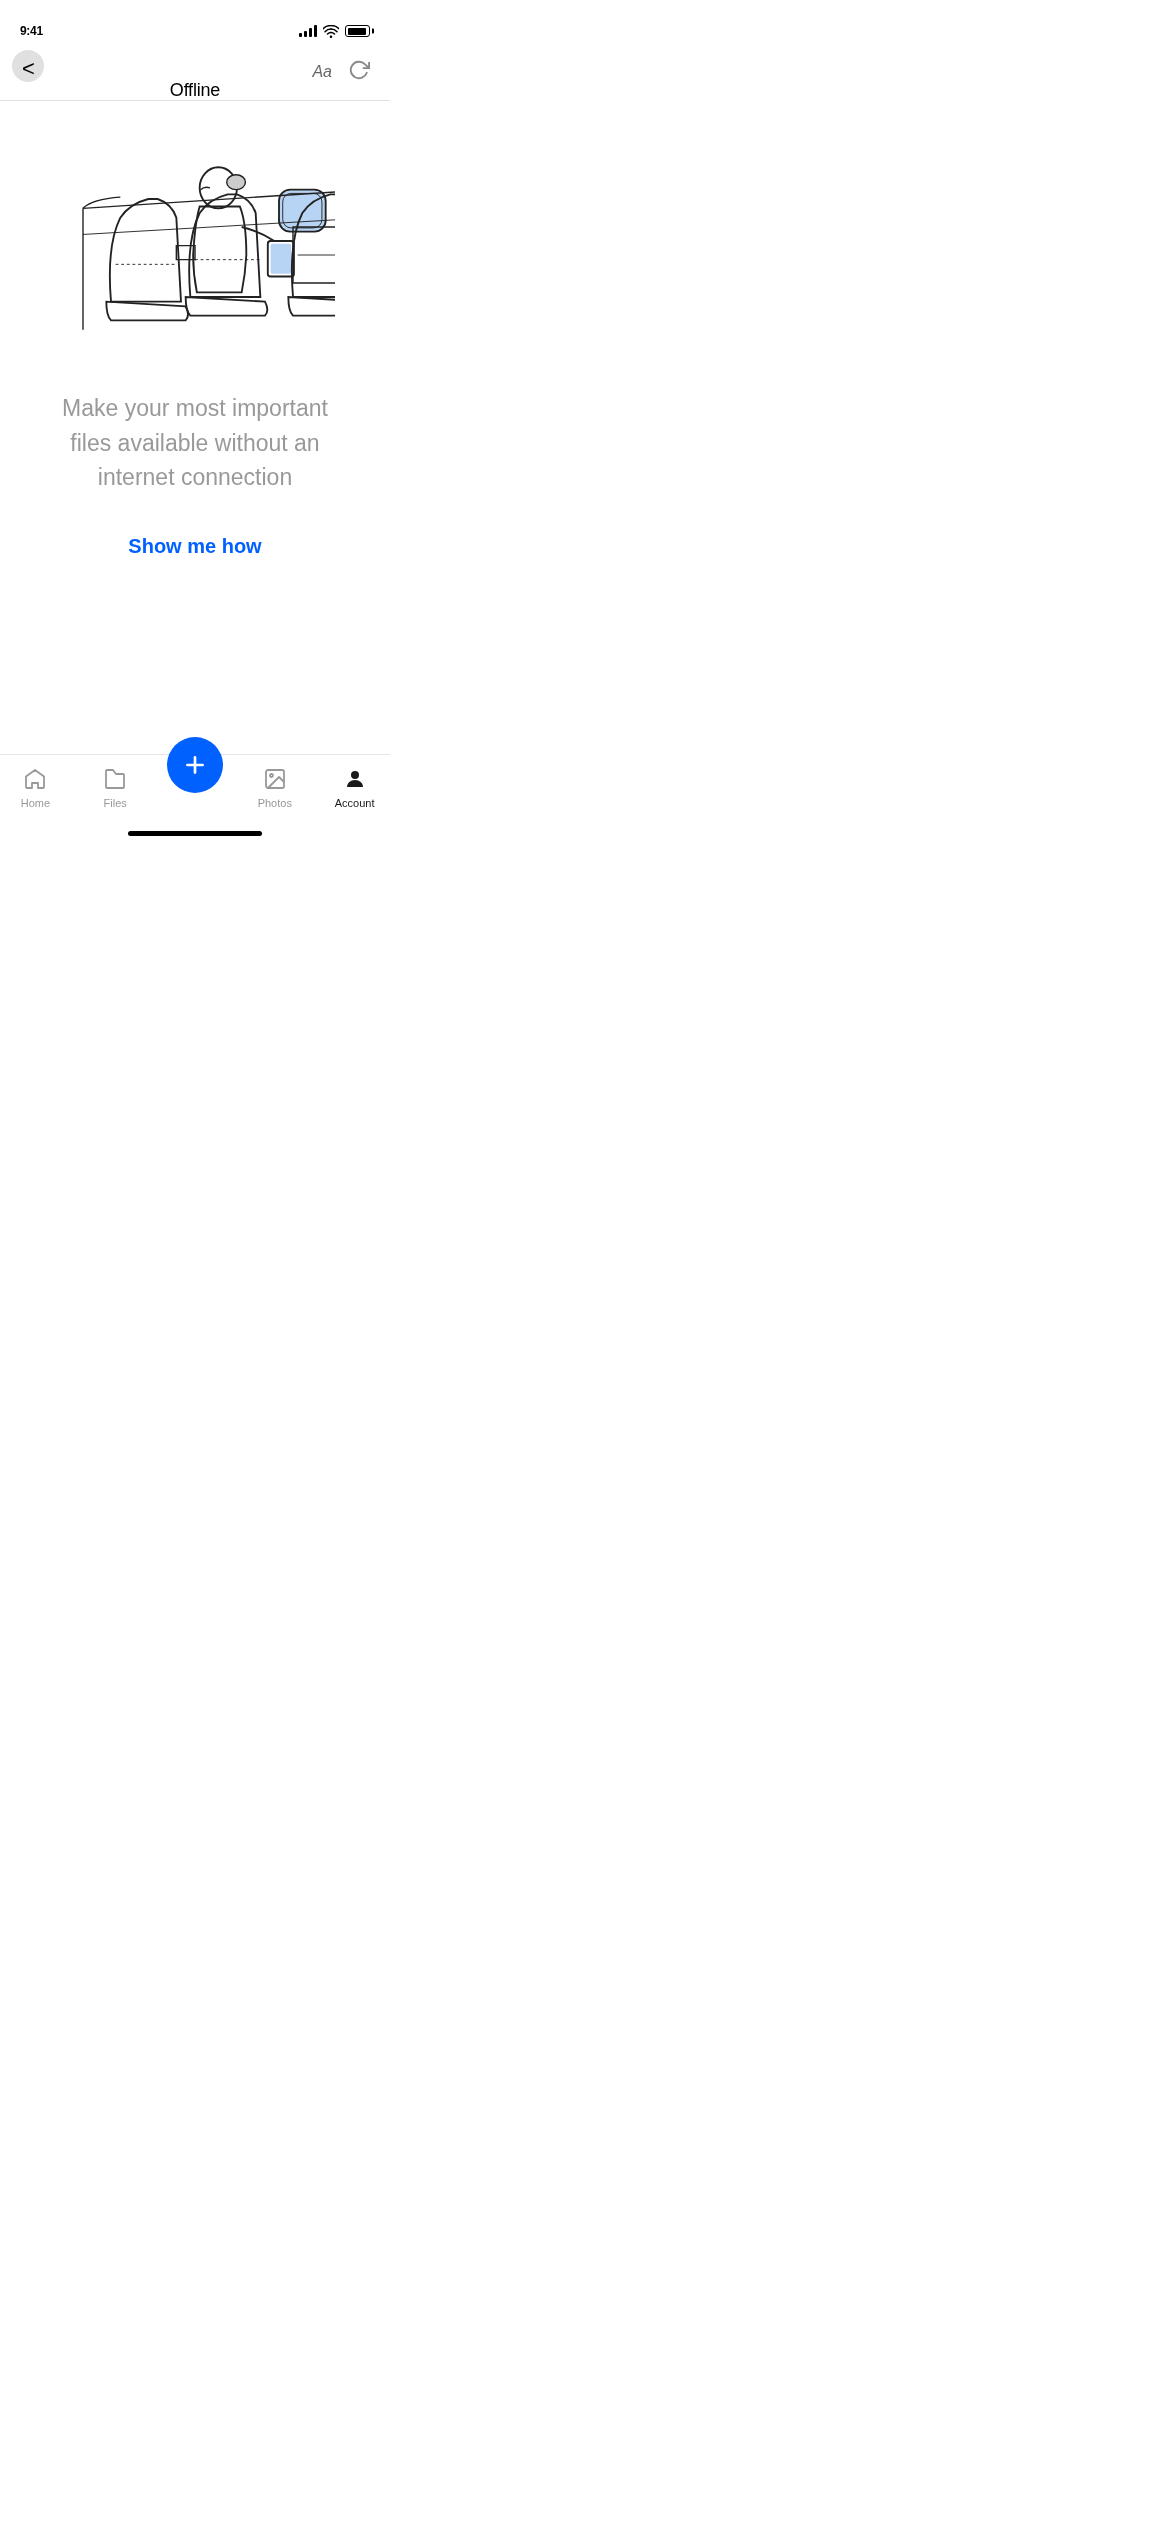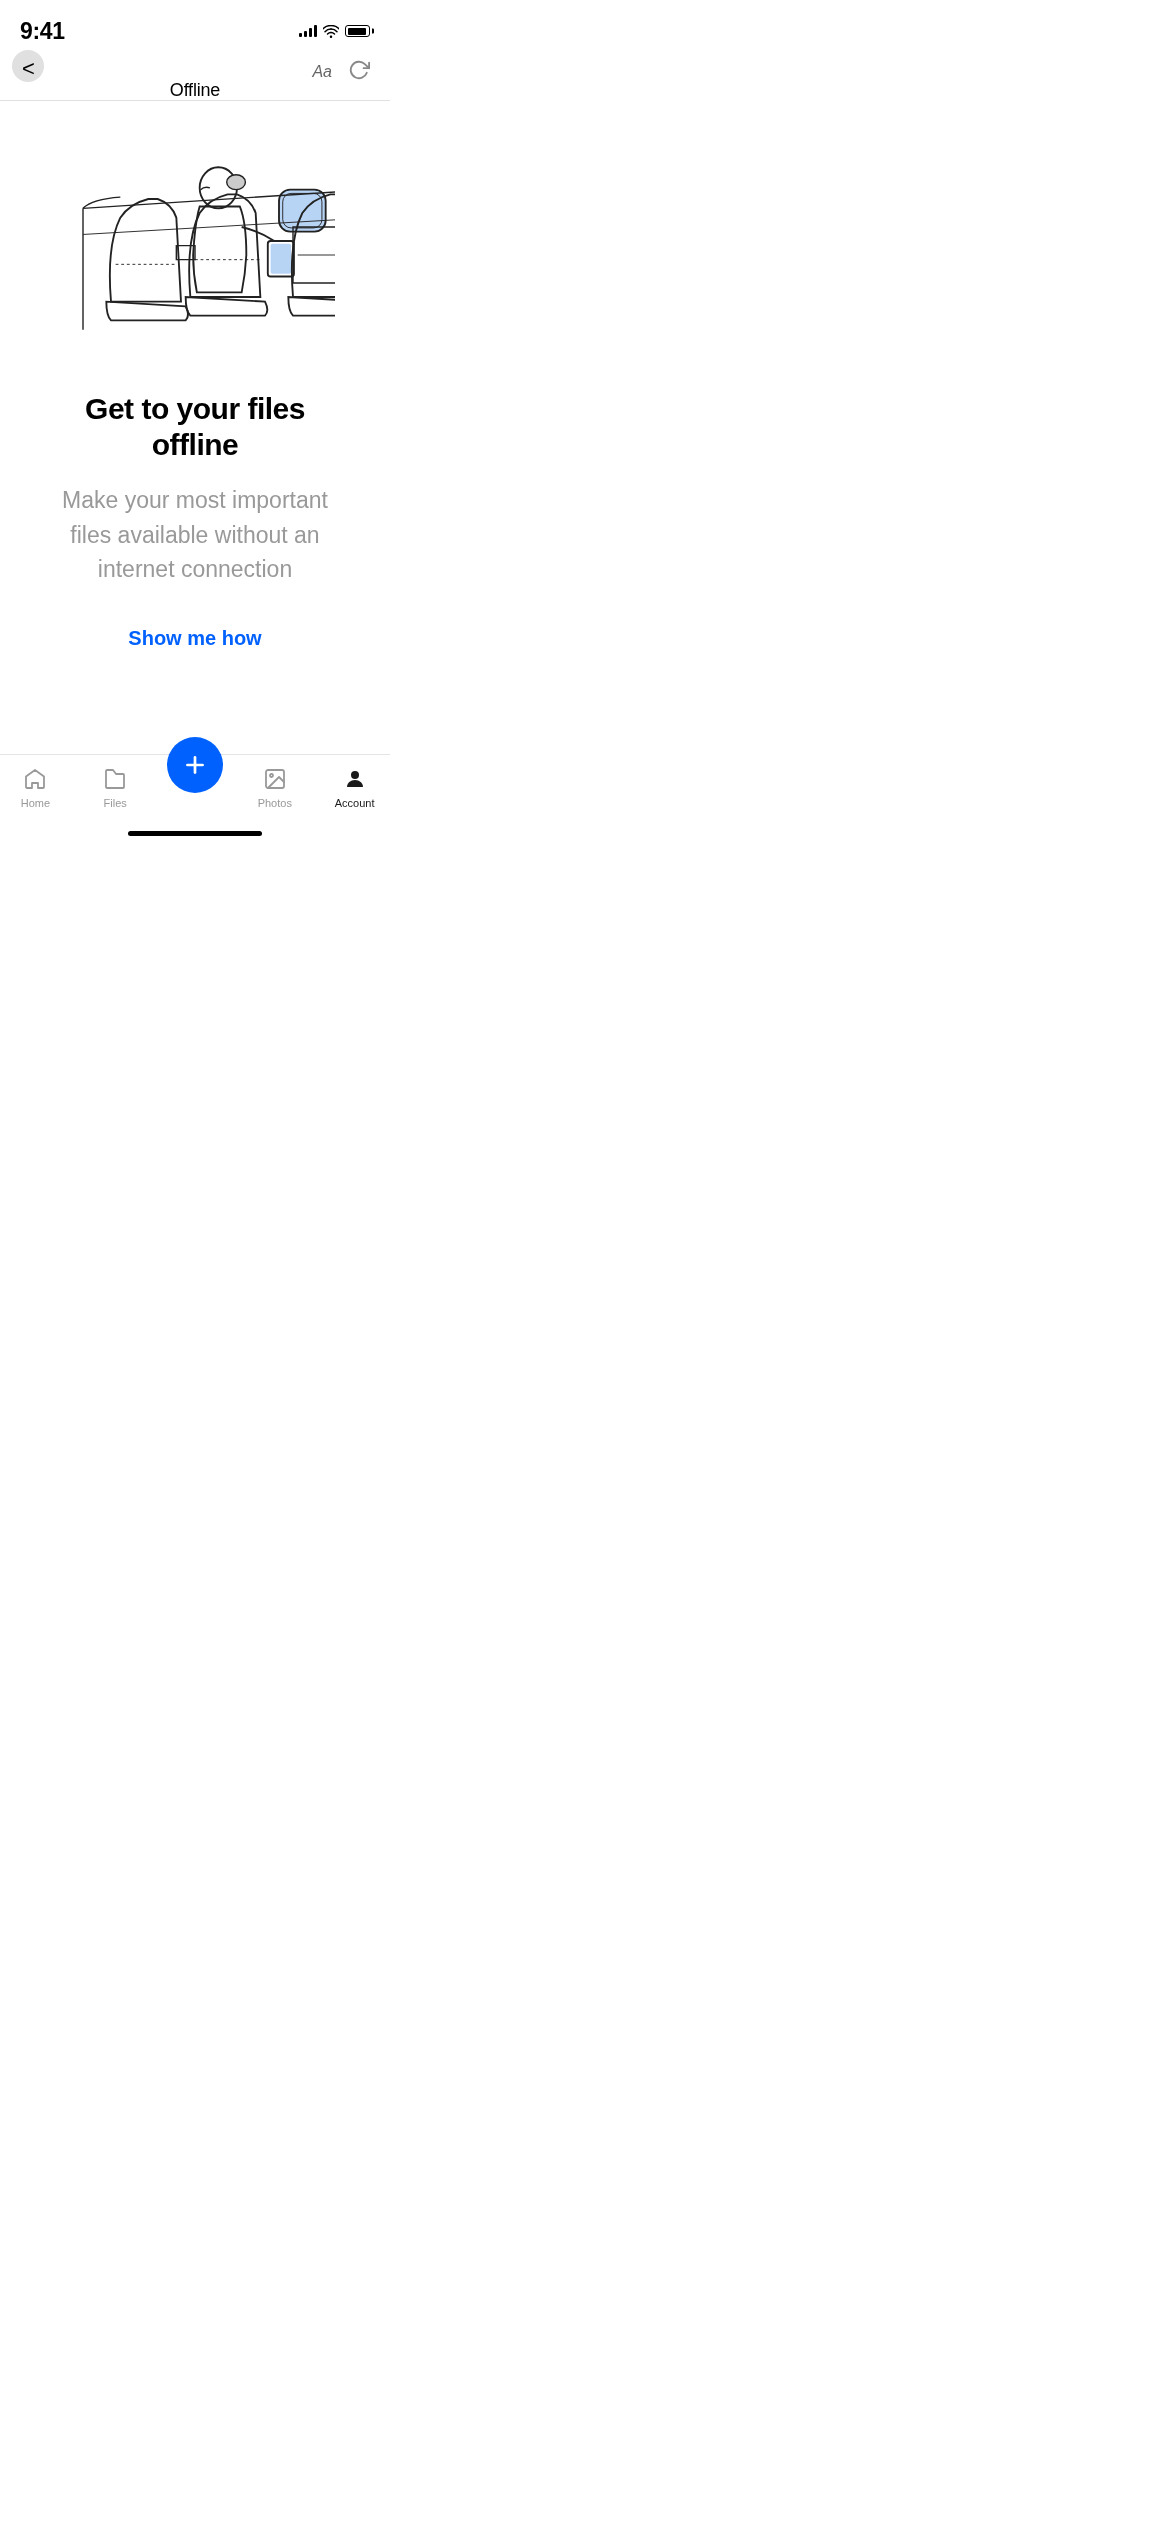--- a/index.html
+++ b/index.html
@@ -17,21 +17,21 @@
     
     .status-bar {
       display: flex;
       justify-content: space-between;
       align-items: center;
       padding: 14px 20px 0 20px;
       height: 48px;
     }
 
     .status-time {
-      font-size: 23px;
+      font-size: 12px;
       font-weight: 600;
       color: #000;
       letter-spacing: -0.3px;
     }
 
     .status-icons {
       display: flex;
       align-items: center;
       gap: 6px;
     }
@@ -355,21 +355,20 @@
 
       <path d="M30 80 L30 210" stroke="#222" stroke-width="1.5" fill="none"></path>
       <path d="M30 80 Q40 70 70 68" stroke="#222" stroke-width="1.5" fill="none"></path>
 
       <path d="M30 80 L340 60" stroke="#222" stroke-width="1.5" fill="none"></path>
       <path d="M340 60 L340 90" stroke="#222" stroke-width="1.5" fill="none"></path>
       <path d="M30 108 L340 90" stroke="#222" stroke-width="1" fill="none"></path>
     </svg>
   </div>
 
-  <h1 class="main-heading">Get to your files offline</h1>
 
   <p class="main-subtext">Make your most important files available without an internet connection</p>
 
   <button class="show-me-how-btn">Show me how</button>
 </div>
 
 <div class="tab-bar">
 
   <div class="tab-item">
     <div class="tab-icon">

